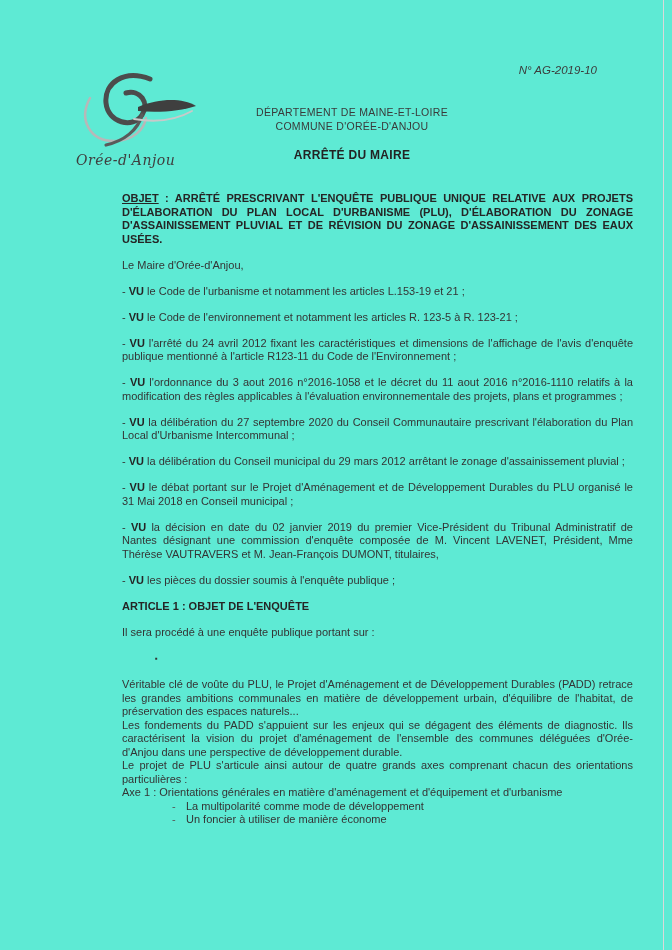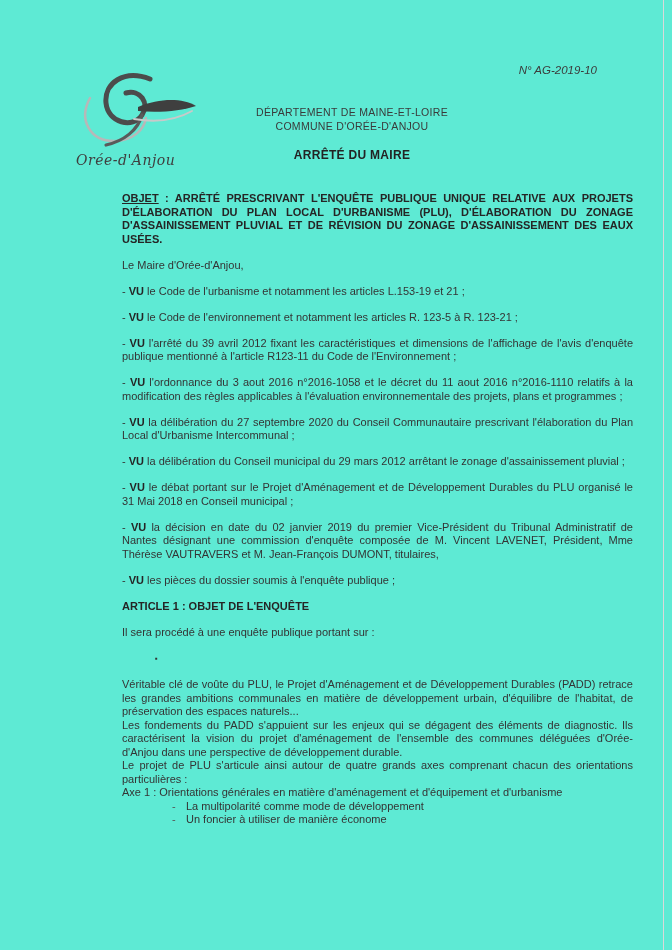--- a/index.html
+++ b/index.html
@@ -108,21 +108,21 @@
     <div class="doc-type">ARRÊTÉ DU MAIRE</div>
   </div>
 
   <div class="body-text">
     <p class="objet"><span class="u">OBJET</span><span> : ARRÊTÉ PRESCRIVANT L'ENQUÊTE PUBLIQUE UNIQUE RELATIVE AUX PROJETS D'ÉLABORATION DU PLAN LOCAL D'URBANISME (PLU), D'ÉLABORATION DU ZONAGE D'ASSAINISSEMENT PLUVIAL ET DE RÉVISION DU ZONAGE D'ASSAINISSEMENT DES EAUX USÉES.</span></p>
 
     <p>Le Maire d'Orée-d'Anjou,</p>
 
     <p class="vu"><span>-</span> <span class="vu-label">VU</span> <span>le Code de l'urbanisme et notamment les articles L.153-19 et 21 ;</span></p>
     <p class="vu"><span>-</span> <span class="vu-label">VU</span> <span>le Code de l'environnement et notamment les articles R. 123-5 à R. 123-21 ;</span></p>
-    <p class="vu"><span>-</span> <span class="vu-label">VU</span> <span>l'arrêté du 39 avril 2012 fixant les caractéristiques et dimensions de l'affichage de l'avis d'enquête publique mentionné à l'article R123-11 du Code de l'Environnement ;</span></p>
+    <p class="vu"><span>-</span> <span class="vu-label">VU</span> <span>l'arrêté du 24 avril 2012 fixant les caractéristiques et dimensions de l'affichage de l'avis d'enquête publique mentionné à l'article R123-11 du Code de l'Environnement ;</span></p>
     <p class="vu"><span>-</span> <span class="vu-label">VU</span> <span>l'ordonnance du 3 aout 2016 n°2016-1058 et le décret du 11 aout 2016 n°2016-1110 relatifs à la modification des règles applicables à l'évaluation environnementale des projets, plans et programmes ;</span></p>
     <p class="vu"><span>-</span> <span class="vu-label">VU</span> <span>la délibération du 27 septembre 2020 du Conseil Communautaire prescrivant l'élaboration du Plan Local d'Urbanisme Intercommunal ;</span></p>
     <p class="vu"><span>-</span> <span class="vu-label">VU</span> <span>la délibération du Conseil municipal du 29 mars 2012 arrêtant le zonage d'assainissement pluvial ;</span></p>
     <p class="vu"><span>-</span> <span class="vu-label">VU</span> <span>le débat portant sur le Projet d'Aménagement et de Développement Durables du PLU organisé le 31 Mai 2018 en Conseil municipal ;</span></p>
     <p class="vu"><span>-</span> <span class="vu-label">VU</span> <span>la décision en date du 02 janvier 2019 du premier Vice-Président du Tribunal Administratif de Nantes désignant une commission d'enquête composée de M. Vincent LAVENET, Président, Mme Thérèse VAUTRAVERS et M. Jean-François DUMONT, titulaires,</span></p>
     <p class="vu"><span>-</span> <span class="vu-label">VU</span> <span>les pièces du dossier soumis à l'enquête publique ;</span></p>
 
     <p class="article-heading">ARTICLE 1 : OBJET DE L'ENQUÊTE</p>
 
     <p>Il sera procédé à une enquête publique portant sur :</p>

